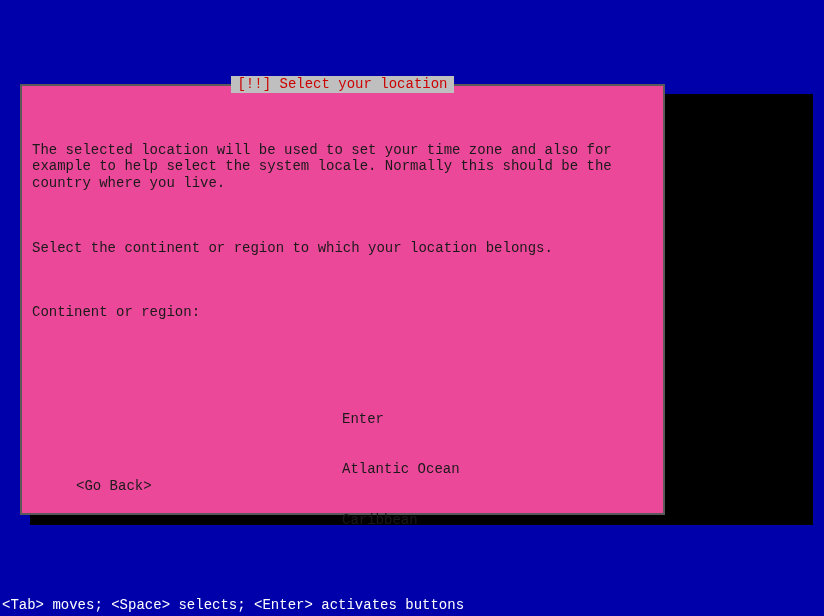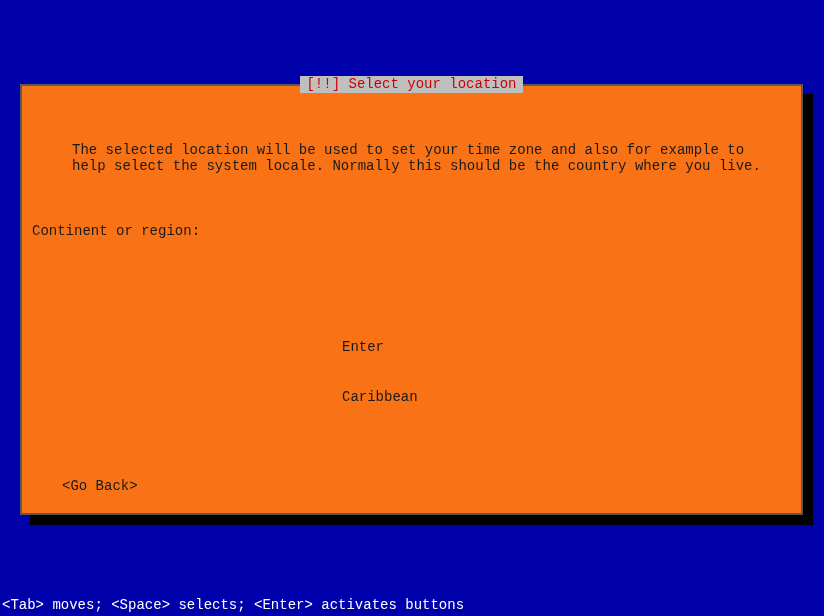--- a/index.html
+++ b/index.html
@@ -22,23 +22,23 @@
       background: #000000;
       top: 94px;
       left: 30px;
       width: 783px;
       height: 431px;
     }
     .dialog {
       position: absolute;
       top: 84px;
       left: 20px;
-      width: 783px;
+      width: 645px;
       height: 431px;
-      background: #f97316;
+      background: #ec4899;
       border: 2px solid #5a5a5a;
       padding: 8px 20px 8px 10px;
     }
     .title-wrap {
       position: absolute;
       top: -10px;
       left: 0;
       width: 100%;
       text-align: center;
     }
@@ -49,24 +49,23 @@
       padding: 0 6px;
       font-weight: normal;
     }
     .body-text {
       color: #1a1a1a;
       margin-top: 14px;
       white-space: pre-wrap;
     }
     .para {
       margin-bottom: 14px;
-      margin-left: 40px;
     }
     .prompt {
-      margin-bottom: 9px;
+      margin-bottom: 0;
     }
     .list {
       margin-left: 310px;
       margin-top: 6px;
     }
     .list-item {
       color: #1a1a1a;
       cursor: pointer;
       padding: 0 4px 0 0;
       display: inline-block;
@@ -75,21 +74,21 @@
     .list-row {
       line-height: 1.2;
     }
     .selected {
       background: #cc0000;
       color: #ffffff;
     }
     .go-back {
       position: absolute;
       bottom: 18px;
-      left: 40px;
+      left: 54px;
       color: #1a1a1a;
       cursor: pointer;
     }
     .footer {
       position: absolute;
       bottom: 2px;
       left: 2px;
       color: #ffffff;
       font-family: "Courier New", Courier, monospace;
       font-size: 14px;
@@ -100,24 +99,26 @@
 
 <div class="shadow"></div>
 
 <div class="dialog">
   <div class="title-wrap">
     <span class="title">[!!] Select your location</span>
   </div>
 
   <div class="body-text">
     <div class="para">The selected location will be used to set your time zone and also for example to help select the system locale. Normally this should be the country where you live.</div>
+    <div class="para">Select the continent or region to which your location belongs.</div>
     <div class="prompt">Continent or region:</div>
 
     <div class="list">
       <div class="list-row"><span class="list-item">Enter</span></div>
+      <div class="list-row"><span class="list-item">Atlantic Ocean</span></div>
       <div class="list-row"><span class="list-item">Caribbean</span></div>
       
       
       
       
       
       
       
     </div>
   </div>

